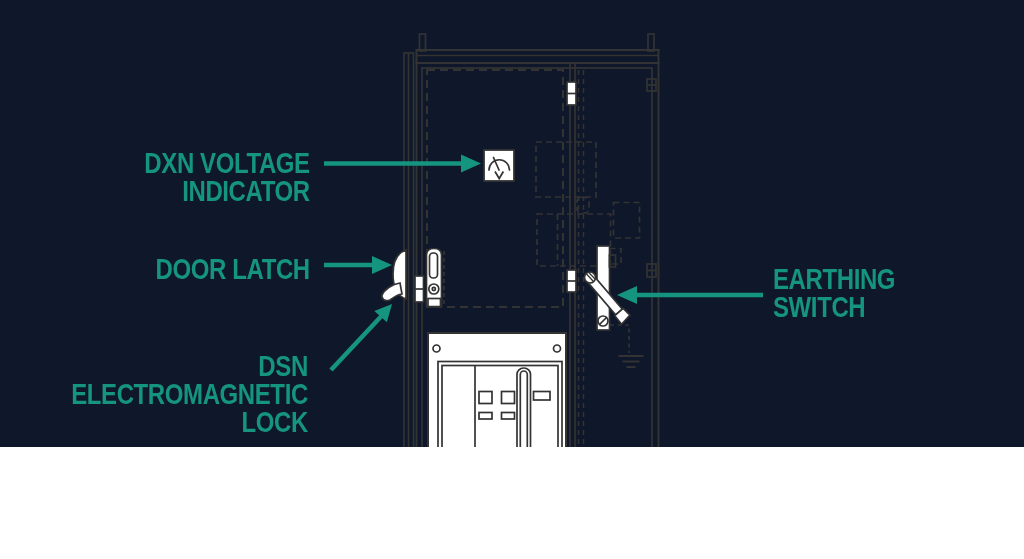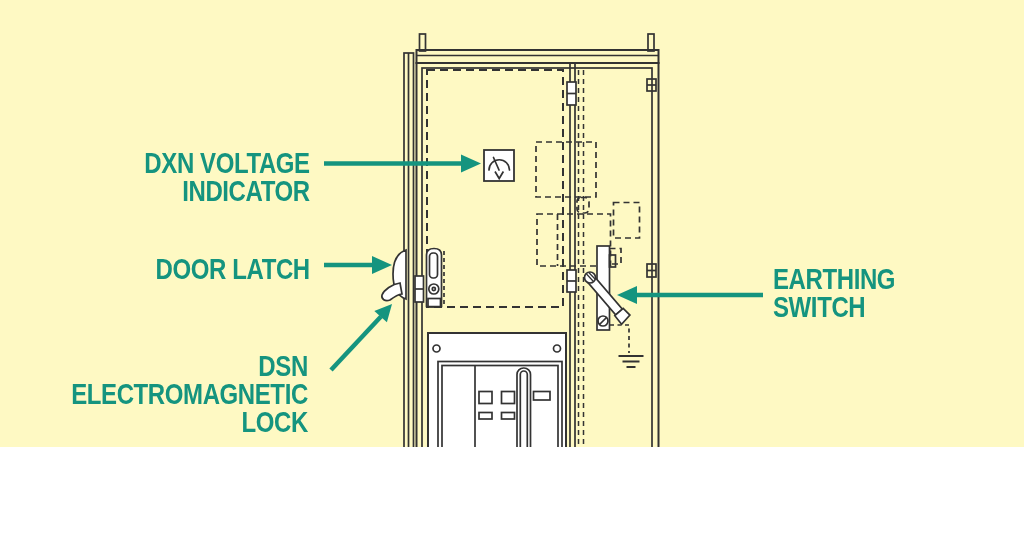--- a/index.html
+++ b/index.html
@@ -1,17 +1,17 @@
 <!DOCTYPE html>
 <html><head>
 <meta charset="utf-8">
 <style>
   html,body{margin:0;padding:0;background:#ffffff;}
   .stage{
-    position:relative;width:1024px;height:447px;background:#fef9c3;overflow:hidden;
+    position:relative;width:1024px;height:447px;background:#0f172a;overflow:hidden;
     font-family:"Liberation Sans",sans-serif;
   }
   .stage svg{position:absolute;left:0;top:0;}
   .label{
     position:absolute;color:#15947F;font-weight:bold;font-size:30px;line-height:28px;
     letter-spacing:-0.5px;white-space:nowrap;
   }
   .label-right{text-align:right;transform:scaleX(0.8);transform-origin:100% 0;}
   .label-left{text-align:left;transform:scaleX(0.8);transform-origin:0 0;}
   #lbl-voltage{right:714px;top:149px;}

